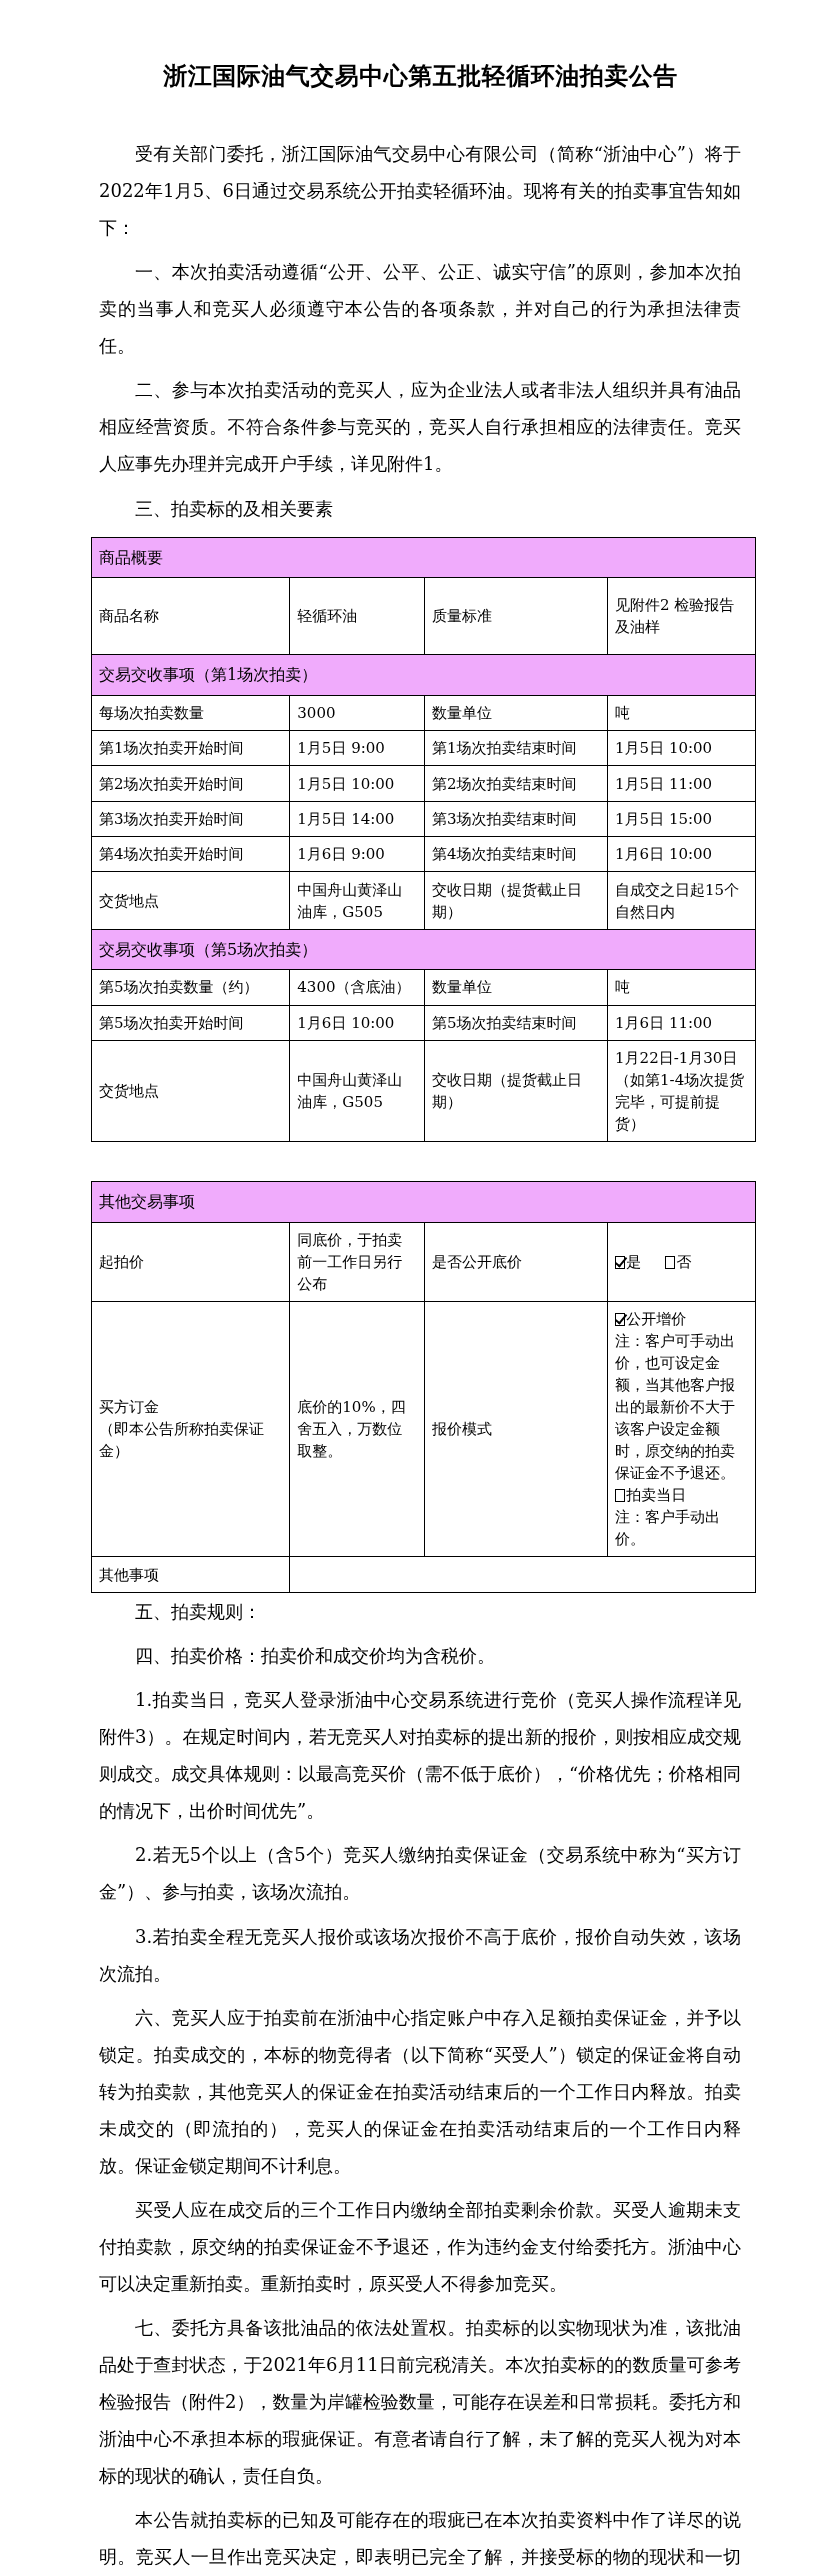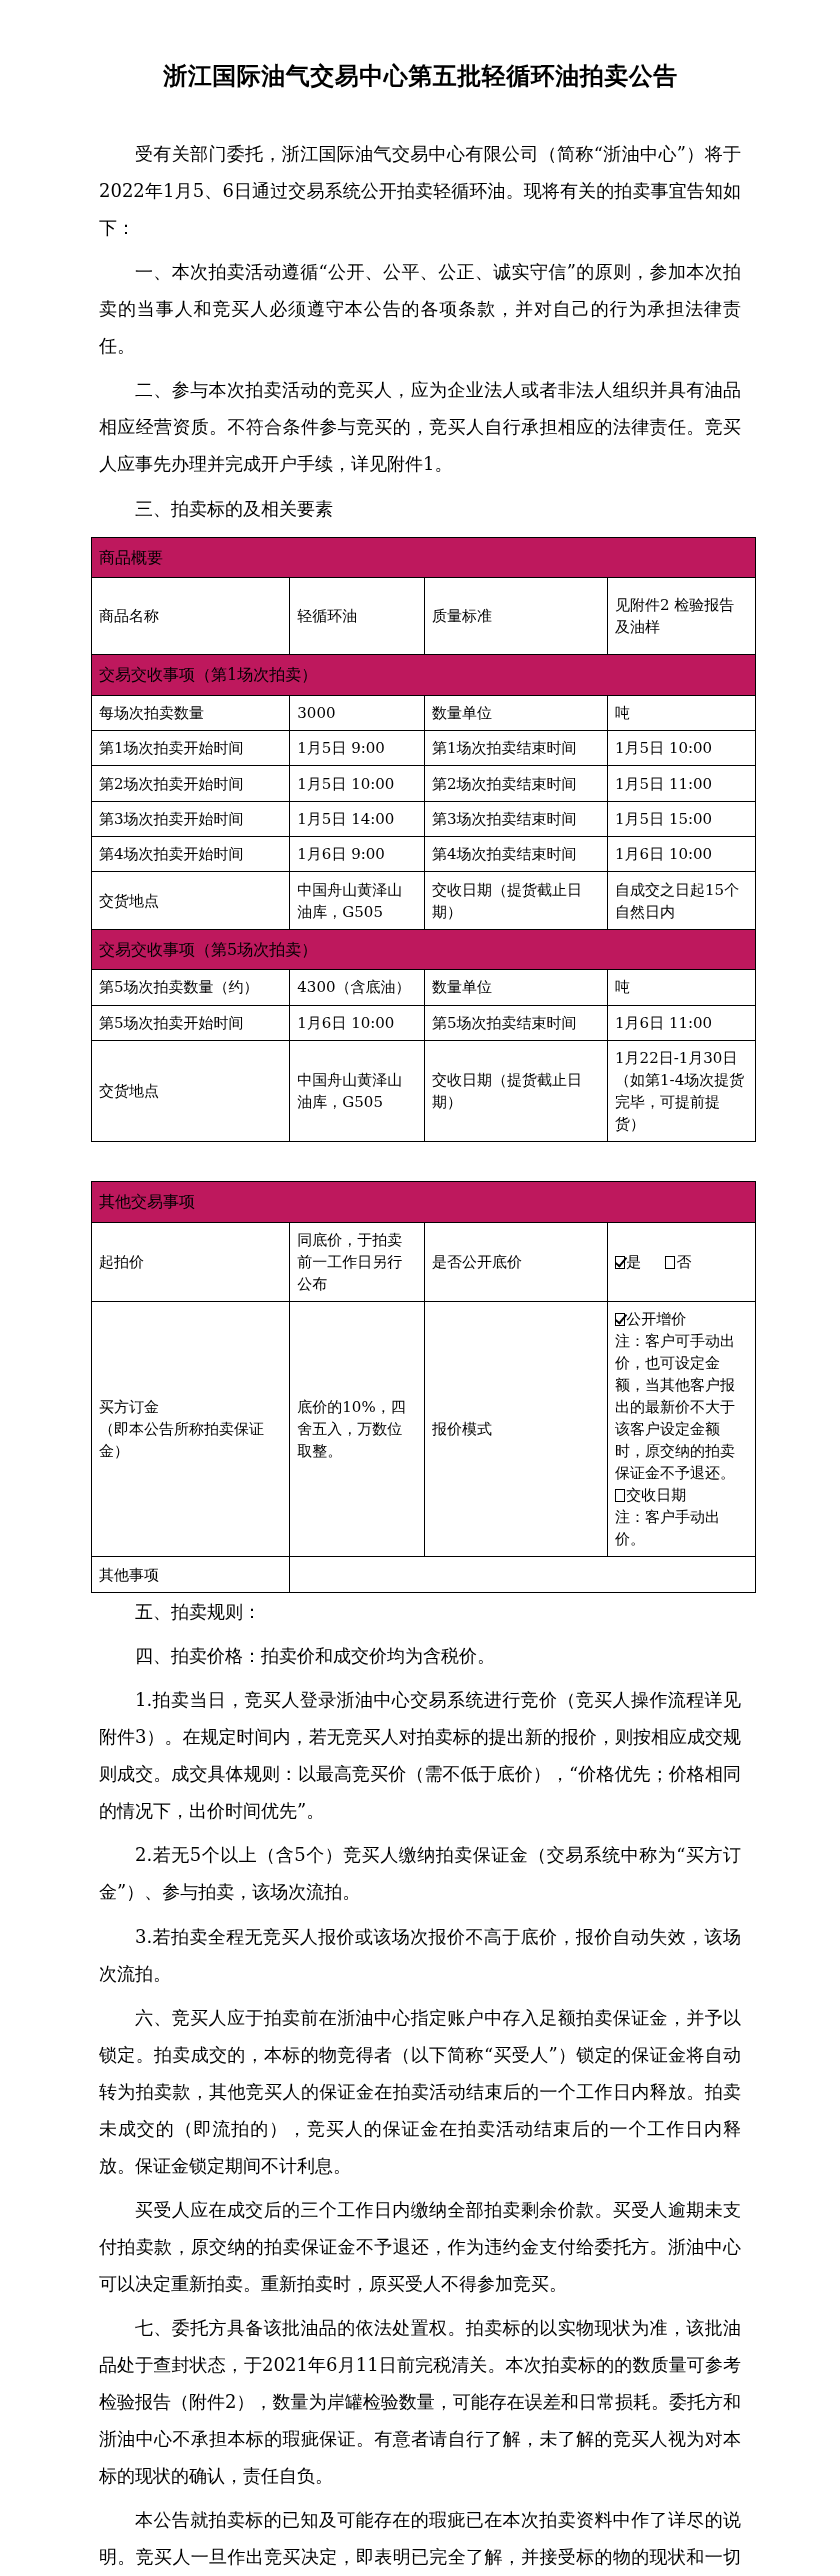--- a/index.html
+++ b/index.html
@@ -4,21 +4,21 @@
 <style>
   html, body { margin: 0; padding: 0; background: #ffffff; }
   body { width: 841px; min-height: 3979px; position: relative; font-family: "DejaVu Serif", "Liberation Serif", serif; color: #000; }
   .page { position: relative; width: 841px; padding: 0; box-sizing: border-box; }
   .title { position: absolute; left: 0; top: 44px; width: 841px; text-align: center; font-size: 24px; font-weight: bold; letter-spacing: 0.5px; line-height: 31px; }
   .body { position: absolute; left: 99px; top: 135px; width: 642px; font-size: 18px; line-height: 37px; text-align: justify; }
   .para { margin: 0 0 7.2px 0; text-indent: 2em; }
   .tbl-wrap { margin: 10.3px -8.2px 0 -8.2px; width: 665px; }
   table { border-collapse: collapse; width: 665px; font-size: 15px; line-height: 22px; table-layout: fixed; }
   td { border: 1px solid #000; padding: 6.2px 7.2px; vertical-align: middle; text-align: left; }
-  td.band { background: #be185d; height: 27px; font-size: 16px; }
+  td.band { background: #f0abfc; height: 27px; font-size: 16px; }
   .c1 { width: 181px; } .c2 { width: 123px; } .c3 { width: 167px; } .c4 { width: 135px; }
   .gap-table { margin-top: 39px; }
   .cb { display: inline-block; width: 10.3px; height: 13.4px; border: 1px solid #000; vertical-align: -2.1px; margin-right: 1px; position: relative; box-sizing: border-box; }
   .cb.checked::after { content: ""; position: absolute; left: 2.1px; top: -2.1px; width: 4.1px; height: 10.3px; border-right: 2.1px solid #000; border-bottom: 2.1px solid #000; transform: rotate(40deg); }
 </style>
 </head>
 <body>
 
 <div class="page">
   <h1 class="title">浙江国际油气交易中心第五批轻循环油拍卖公告</h1>
@@ -136,21 +136,21 @@
         <tr>
           <td>
             <div>买方订金</div>
             <div>（即本公告所称拍卖保证金）</div>
           </td>
           <td>底价的10%，四舍五入，万数位取整。</td>
           <td>报价模式</td>
           <td>
             <div><span class="cb checked"></span><span>公开增价</span></div>
             <div>注：客户可手动出价，也可设定金额，当其他客户报出的最新价不大于该客户设定金额时，原交纳的拍卖保证金不予退还。</div>
-            <div><span class="cb"></span><span>交收日期</span></div>
+            <div><span class="cb"></span><span>拍卖当日</span></div>
             <div>注：客户手动出价。</div>
           </td>
         </tr>
         <tr>
           <td>其他事项</td>
           <td colspan="3"></td>
         </tr>
       </tbody>
         </table>
     </div>

